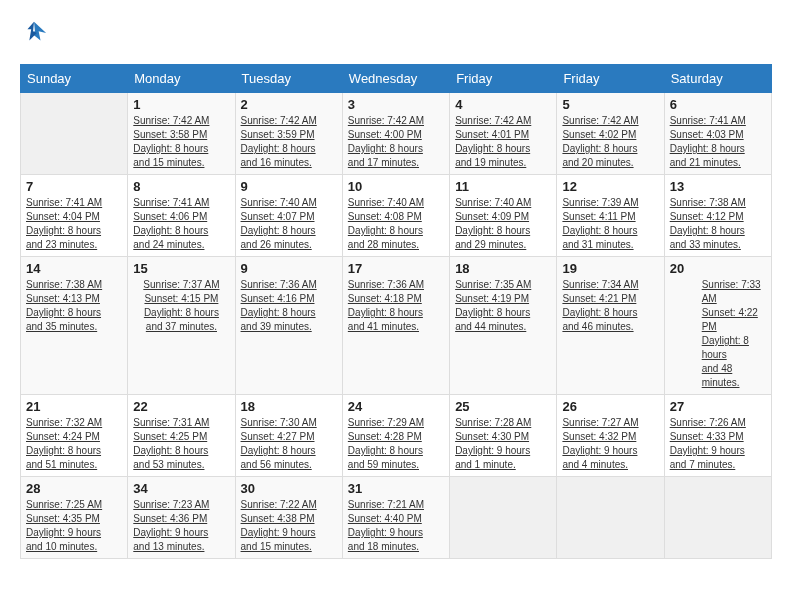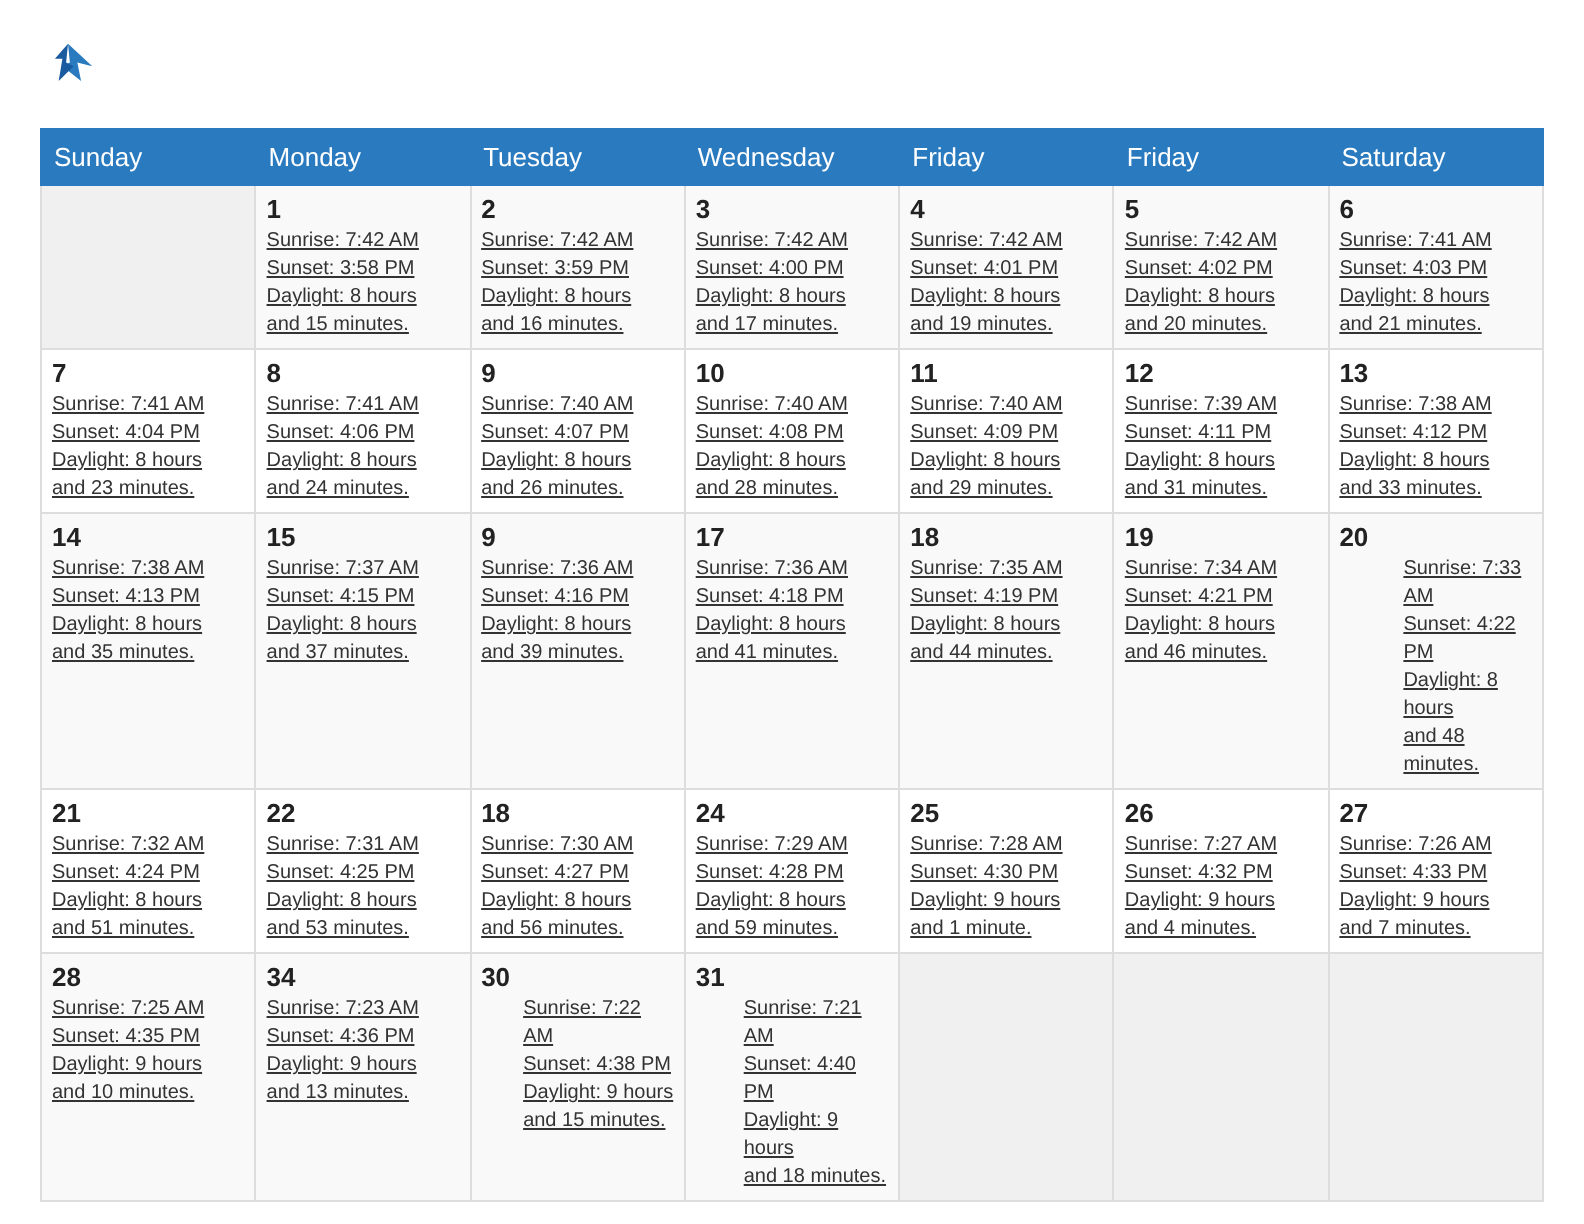--- a/index.html
+++ b/index.html
@@ -223,21 +223,21 @@
       <tr>
         <td>
           <span class="day-number">14</span>
           <div class="day-detail" style="white-space: pre-line;">Sunrise: 7:38 AM
 Sunset: 4:13 PM
 Daylight: 8 hours
 and 35 minutes.</div>
         </td>
         <td>
           <span class="day-number">15</span>
-          <div class="day-detail" style="white-space: pre-line;">Sunrise: 7:37 AM
+          <div class="day-detail" style="white-space: pre-line; text-align: center;">Sunrise: 7:37 AM
 Sunset: 4:15 PM
 Daylight: 8 hours
 and 37 minutes.</div>
         </td>
         <td>
           <span class="day-number">9</span>
           <div class="day-detail" style="white-space: pre-line;">Sunrise: 7:36 AM
 Sunset: 4:16 PM
 Daylight: 8 hours
 and 39 minutes.</div>
@@ -332,28 +332,28 @@
         </td>
         <td>
           <span class="day-number">34</span>
           <div class="day-detail" style="white-space: pre-line;">Sunrise: 7:23 AM
 Sunset: 4:36 PM
 Daylight: 9 hours
 and 13 minutes.</div>
         </td>
         <td>
           <span class="day-number">30</span>
-          <div class="day-detail" style="white-space: pre-line; margin-left: 21px;">Sunrise: 7:22 AM
+          <div class="day-detail" style="white-space: pre-line;">Sunrise: 7:22 AM
 Sunset: 4:38 PM
 Daylight: 9 hours
 and 15 minutes.</div>
         </td>
         <td>
           <span class="day-number">31</span>
-          <div class="day-detail" style="white-space: pre-line; margin-left: 24px;">Sunrise: 7:21 AM
+          <div class="day-detail" style="white-space: pre-line;">Sunrise: 7:21 AM
 Sunset: 4:40 PM
 Daylight: 9 hours
 and 18 minutes.</div>
         </td>
         <td class="empty-cell"></td>
         <td class="empty-cell"></td>
         <td class="empty-cell"></td>
       </tr>
     </tbody>
 </table>

